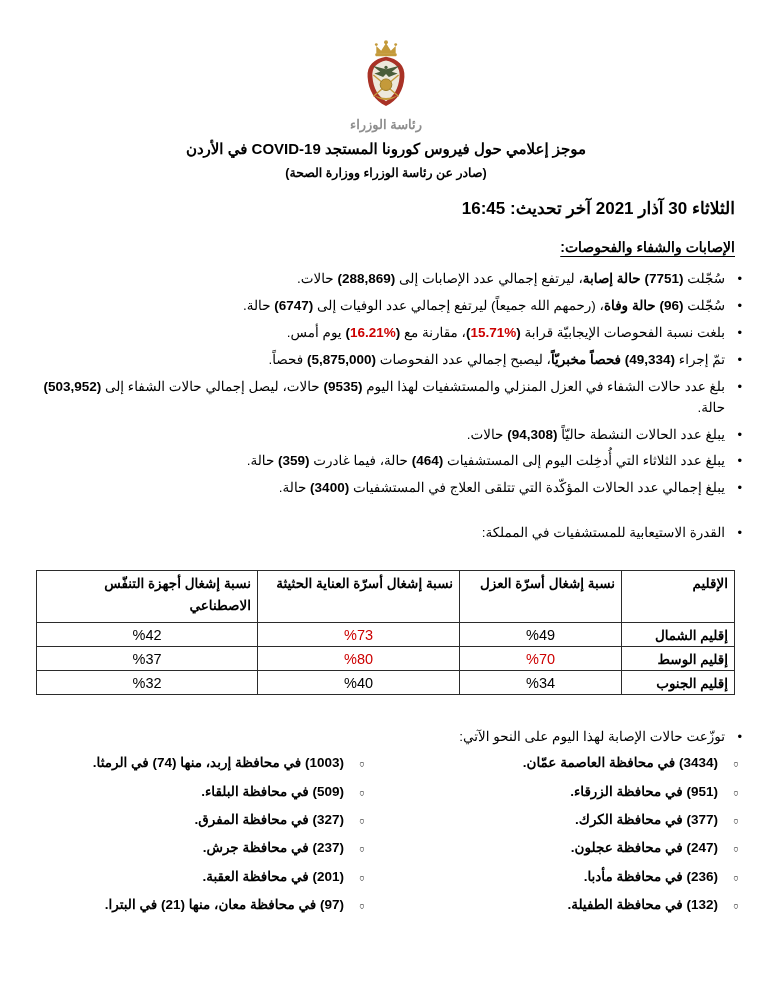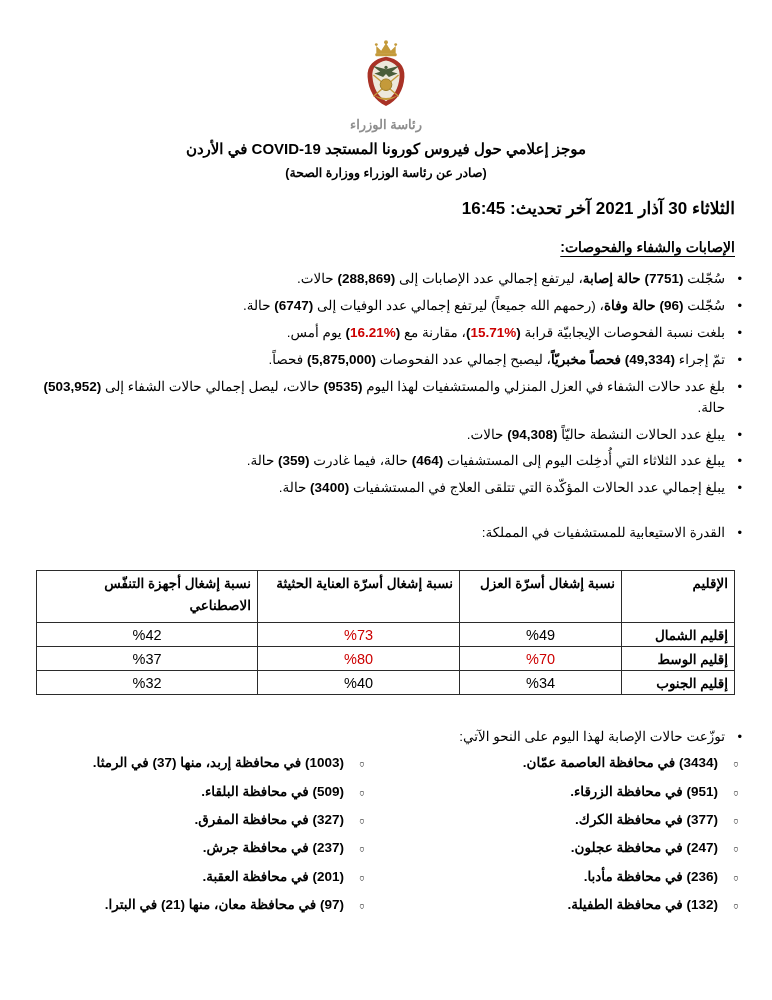--- a/index.html
+++ b/index.html
@@ -147,21 +147,21 @@
   <div class="gov-columns">
     <ul class="gov-list">
       <li>(3434) في محافظة العاصمة عمّان.</li>
       <li>(951) في محافظة الزرقاء.</li>
       <li>(377) في محافظة الكرك.</li>
       <li>(247) في محافظة عجلون.</li>
       <li>(236) في محافظة مأدبا.</li>
       <li>(132) في محافظة الطفيلة.</li>
     </ul>
     <ul class="gov-list left">
-      <li>(1003) في محافظة إربد، منها (37) في الرمثا.</li>
+      <li>(1003) في محافظة إربد، منها (74) في الرمثا.</li>
       <li>(509) في محافظة البلقاء.</li>
       <li>(327) في محافظة المفرق.</li>
       <li>(237) في محافظة جرش.</li>
       <li>(201) في محافظة العقبة.</li>
       <li>(97) في محافظة معان، منها (21) في البترا.</li>
     </ul>
   </div>
 
 </div>
 

